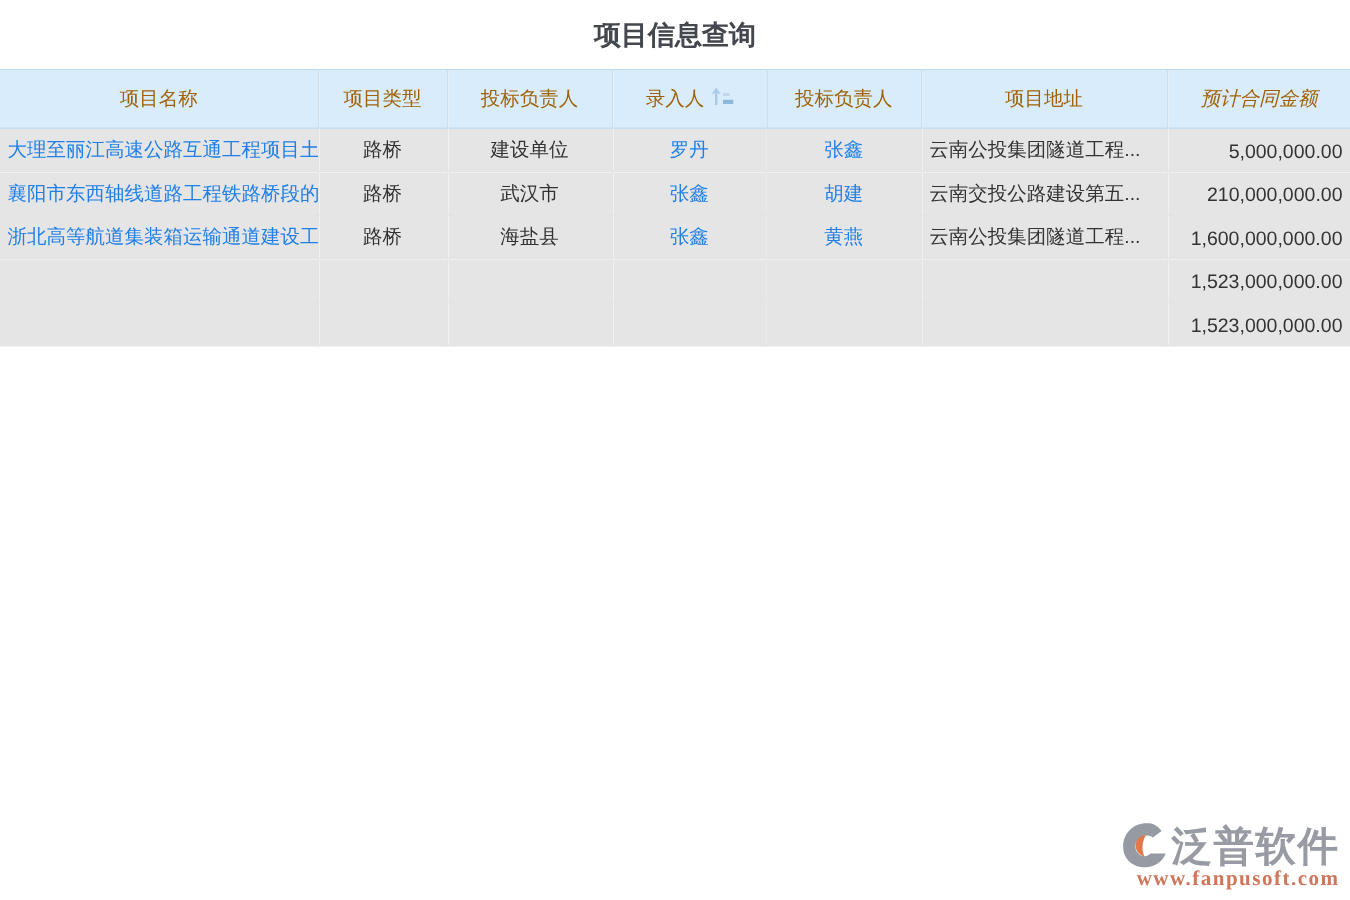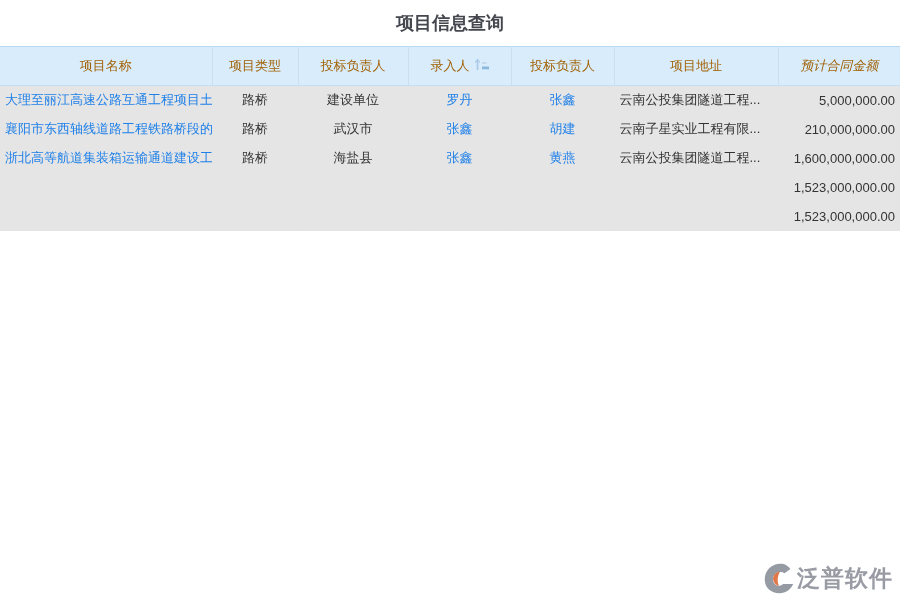--- a/index.html
+++ b/index.html
@@ -37,21 +37,21 @@
   .ar{text-align:right;}
   .link{color:#2080e8;cursor:pointer;text-decoration:none;}
   .sort-icon{vertical-align:-1px;margin-left:4px;}
   .brand{
     position:absolute;right:7px;bottom:5px;width:156px;
     text-align:right;user-select:none;
   }
   .brand-top{display:flex;align-items:center;justify-content:flex-end;}
   .brand-logo-icon{flex:0 0 auto;margin-right:2px;}
   .brand-name{
-    font-size:23px;font-weight:bold;color:#989ba3;letter-spacing:1px;
+    font-size:27px;font-weight:bold;color:#989ba3;letter-spacing:1px;
     font-family:"Liberation Serif","DejaVu Serif",serif;line-height:30px;
   }
   .brand-url{
     font-size:14px;font-weight:bold;color:#d0765a;letter-spacing:1px;
     font-family:"Liberation Serif","DejaVu Serif",serif;margin-top:-1px;
   }
 </style>
 </head>
 <body>
 
@@ -106,21 +106,21 @@
       <td class="ac"><span class="link">张鑫</span></td>
       <td class="al">云南公投集团隧道工程...</td>
       <td class="ar">5,000,000.00</td>
     </tr>
     <tr>
       <td class="al"><a class="link">襄阳市东西轴线道路工程铁路桥段的</a></td>
       <td class="ac">路桥</td>
       <td class="ac">武汉市</td>
       <td class="ac"><span class="link">张鑫</span></td>
       <td class="ac"><span class="link">胡建</span></td>
-      <td class="al">云南子星实业工程有限...</td>
+      <td class="al">云南交投公路建设第五...</td>
       <td class="ar">210,000,000.00</td>
     </tr>
     <tr>
       <td class="al"><a class="link">浙北高等航道集装箱运输通道建设工</a></td>
       <td class="ac">路桥</td>
       <td class="ac">海盐县</td>
       <td class="ac"><span class="link">张鑫</span></td>
       <td class="ac"><span class="link">黄燕</span></td>
       <td class="al">云南公投集团隧道工程...</td>
       <td class="ar">1,600,000,000.00</td>
@@ -147,13 +147,14 @@
 </table>
 
 <div class="brand">
   <div class="brand-top">
     <svg class="brand-logo-icon" width="33" height="33" viewBox="0 0 36 36">
       <path fill="#959aa3" d="M22 2 C11 1 3 9 3 19 C3 28 10 34 19 34 C26 34 31.5 30 34 24 L23 24 C21 26 17.8 26.6 15.3 25 C11.8 22.7 10.8 18 13.3 14.4 C15.9 10.8 21 9.8 24.6 12.4 L31 7.6 C28.6 4.6 25.6 2.3 22 2 Z"></path>
       <path fill="#e0784a" d="M19.5 10.5 C14.6 10.8 11.2 15.3 12.3 20 C13 23.2 15.4 25.5 18.5 26.1 C16.3 21.4 16.7 15.6 19.5 10.5 Z"></path>
     </svg>
     <span class="brand-name">泛普软件</span>
   </div>
+  <div class="brand-url">www.fanpusoft.com</div>
 </div>
 
 </body></html>

